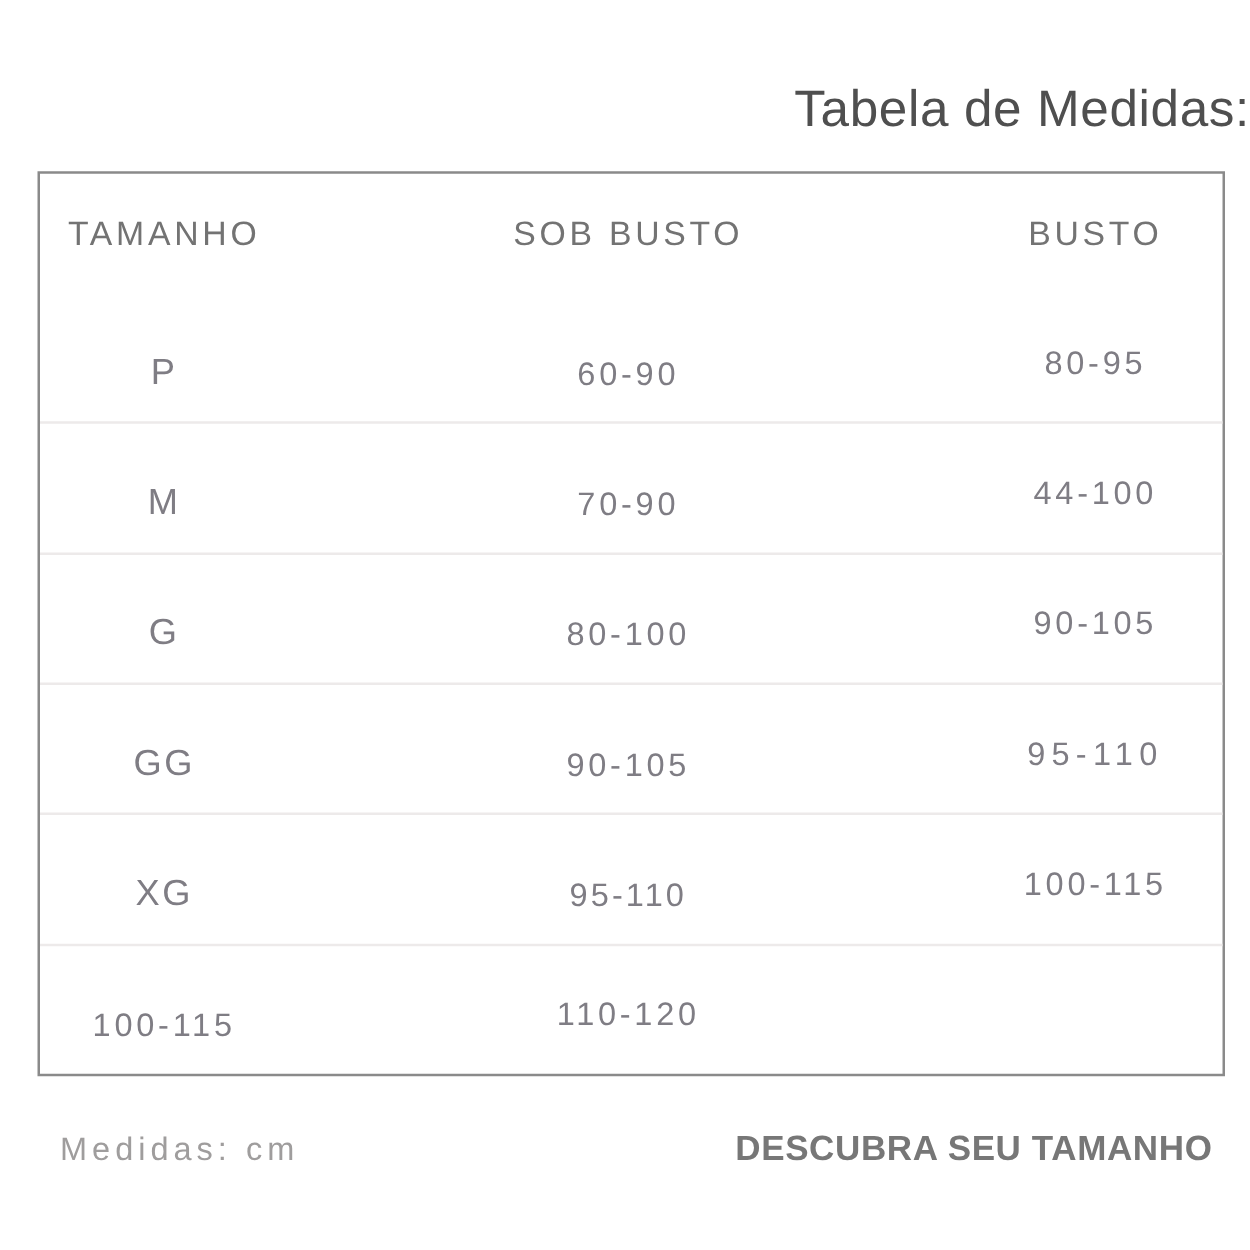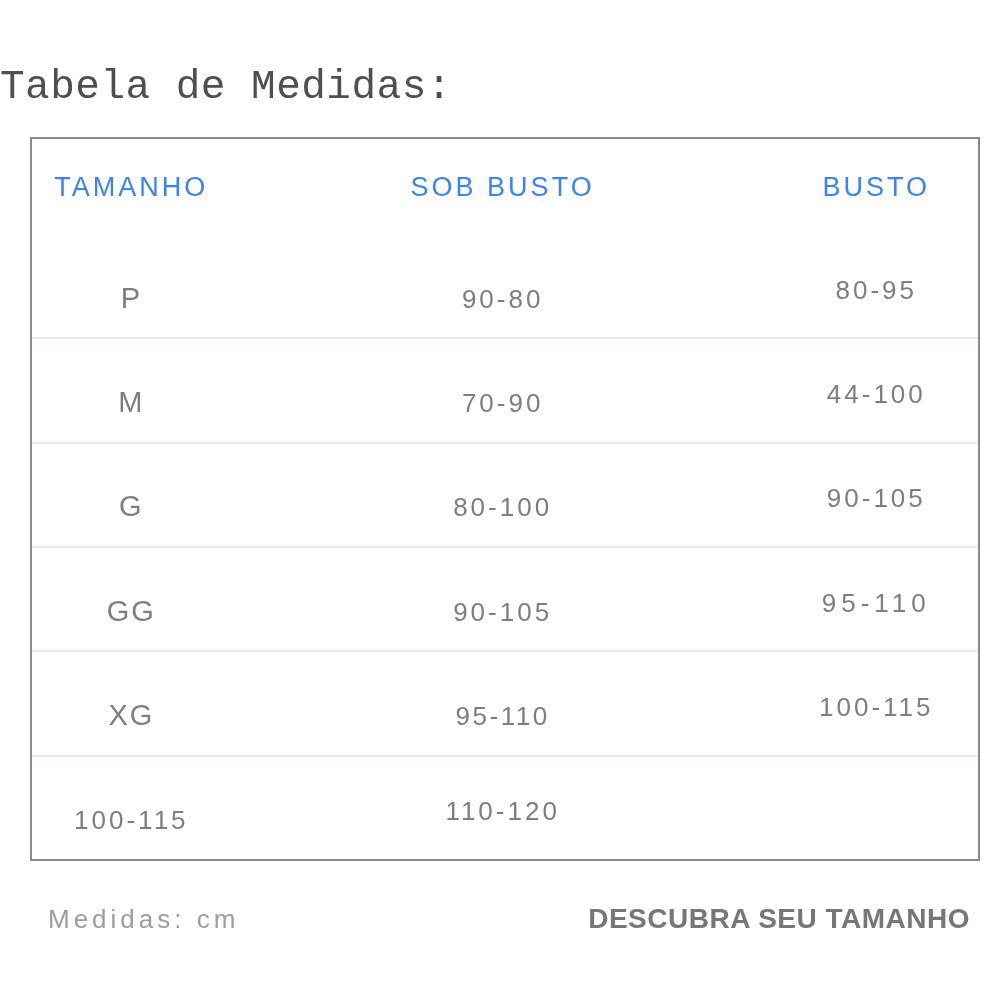--- a/index.html
+++ b/index.html
@@ -6,22 +6,22 @@
   html, body {
     width: 1000px; height: 1000px;
     background: #ffffff;
     font-family: "Liberation Sans", sans-serif;
     overflow: hidden;
     position: relative;
   }
   .title {
     position: absolute;
     top: 64px; left: 0; width: 1000px;
-    text-align: left;
-    font-family: Liberation Mono, monospace;
+    text-align: right;
+    font-family: Liberation Sans, sans-serif;
     font-size: 41px;
     color: #4f4f4f;
     letter-spacing: 0.5px;
   }
   .size-table {
     position: absolute;
     left: 30px; top: 137px;
     width: 950px; height: 724px;
     border: 2px solid #8a8a8a;
     display: flex;
@@ -34,21 +34,21 @@
     align-items: center;
   }
   .trow > div { text-align: center; }
   .header-row {
     height: 96px;
     flex: none;
   }
   .header-row > div {
     font-size: 27px;
     letter-spacing: 3px;
-    color: #3b82f6;
+    color: #737373;
   }
   .data-row { flex: 1; }
   .data-row + .data-row { border-top: 2px solid #edeaea; }
   .c1 {
     font-size: 29px;
     letter-spacing: 2px;
     color: #7f7d84;
     position: relative; top: 12px;
   }
   .c2 {
@@ -91,21 +91,21 @@
 
 <div class="size-table">
   <div class="trow header-row">
     <div>TAMANHO</div>
     <div>SOB BUSTO</div>
     <div>BUSTO</div>
   </div>
 
   <div class="trow data-row">
     <div class="c1">P</div>
-    <div class="c2">90-80</div>
+    <div class="c2">60-90</div>
     <div class="c3">80-95</div>
   </div>
 
   <div class="trow data-row">
     <div class="c1">M</div>
     <div class="c2">70-90</div>
     <div class="c3">44-100</div>
   </div>
 
   <div class="trow data-row">

